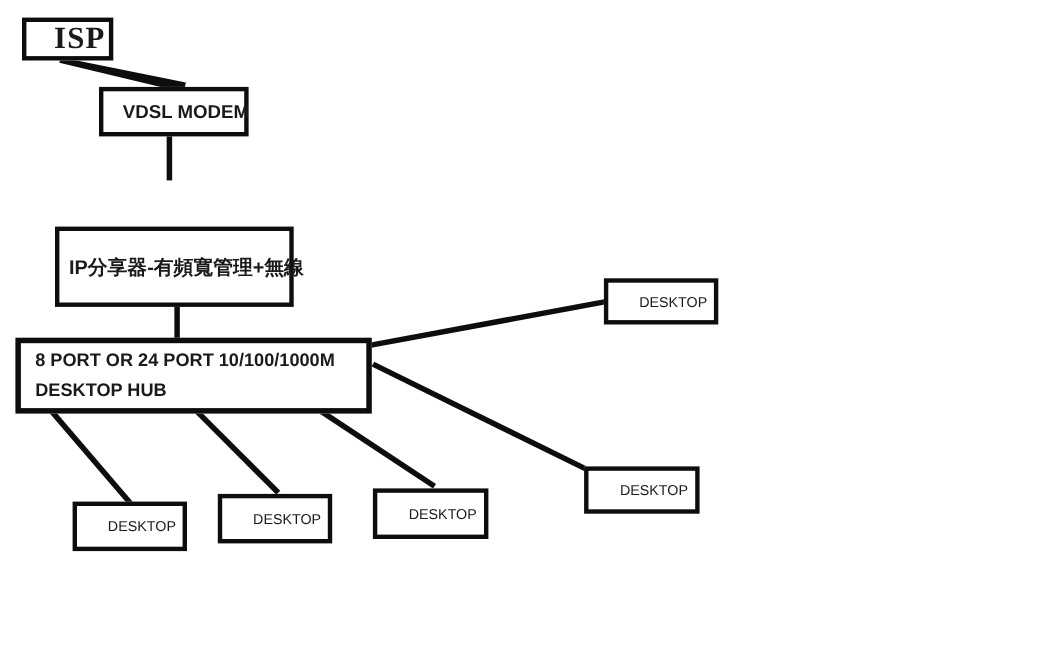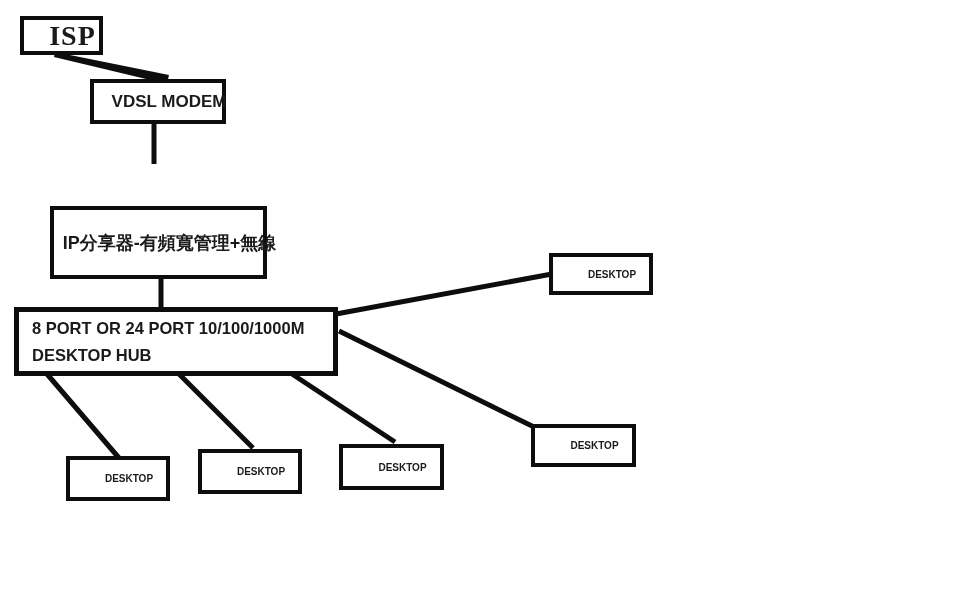--- a/index.html
+++ b/index.html
@@ -76,22 +76,22 @@
     flex-direction: column;
     align-items: flex-start;
     justify-content: center;
     padding-left: 13px;
     font-size: 16.5px;
     font-weight: 600;
     line-height: 27px;
   }
   .node-desktop {
     width: 104px; height: 44px;
-    font-size: 10px;
-    font-weight: 700;
+    font-size: 13px;
+    font-weight: 400;
   }
   .node-desktop-right-top    { left: 549px; top: 253px; height: 42px; }
   .node-desktop-right-bottom { left: 531px; top: 424px; height: 43px; width: 105px; }
   .node-desktop-bottom-1     { left: 66px;  top: 456px; height: 45px; }
   .node-desktop-bottom-2     { left: 198px; top: 449px; height: 45px; }
   .node-desktop-bottom-3     { left: 339px; top: 444px; height: 46px; width: 105px; }
 </style>
 </head>
 <body>
 

